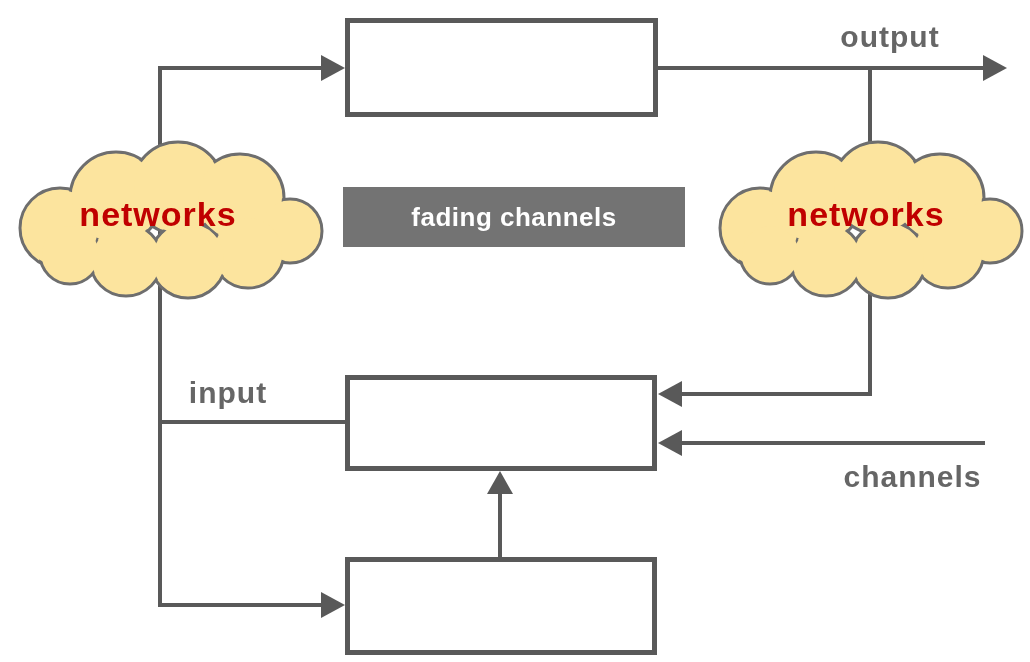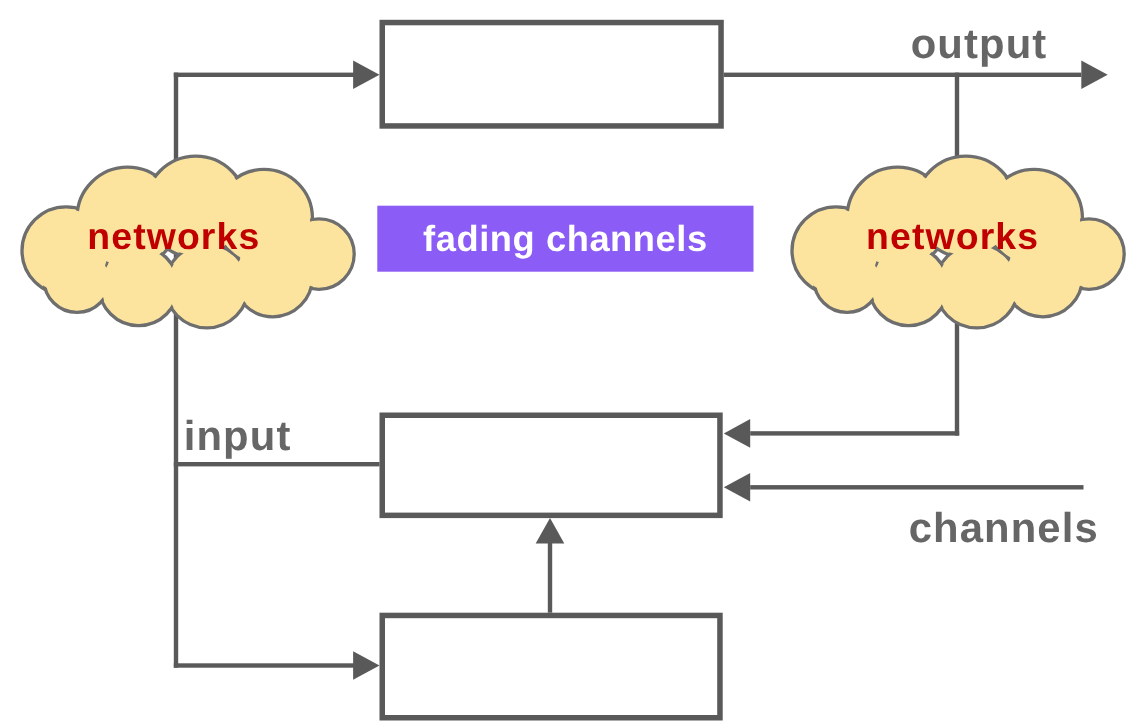--- a/index.html
+++ b/index.html
@@ -9,22 +9,22 @@
   }
   
   .node-box{
     position:absolute;box-sizing:border-box;border:5px solid #595959;background:#ffffff;
   }
   .box-top{left:345px;top:18px;width:313px;height:99px;}
   .box-middle{left:345px;top:375px;width:312px;height:96px;}
   .box-bottom{left:345px;top:557px;width:312px;height:98px;}
   
   .banner{
-    position:absolute;left:343px;top:187px;width:342px;height:60px;background:#8b5cf6;
-    color:#ffffff;font-weight:bold;font-size:33px;line-height:60px;text-align:center;
+    position:absolute;left:343px;top:187px;width:342px;height:60px;background:#737373;
+    color:#ffffff;font-weight:bold;font-size:26px;line-height:60px;text-align:center;
     letter-spacing:0.5px;
   }
   
   .line{position:absolute;background:#595959;}
   .v-left{left:158px;top:66px;width:4px;height:541px;z-index:1;}
   .h-into-top{left:158px;top:66px;width:164px;height:4px;z-index:1;}
   .h-output{left:658px;top:66px;width:325px;height:4px;z-index:1;}
   .v-right{left:868px;top:66px;width:4px;height:330px;z-index:1;}
   .h-into-mid{left:682px;top:392px;width:190px;height:4px;z-index:1;}
   .h-reference{left:682px;top:441px;width:303px;height:4px;z-index:1;}
@@ -37,25 +37,25 @@
   .arr-left{border-top:13px solid transparent;border-bottom:13px solid transparent;border-right:24px solid #595959;}
   .arr-up{border-left:13px solid transparent;border-right:13px solid transparent;border-bottom:23px solid #595959;}
   .a-into-top{left:321px;top:55px;}
   .a-output{left:983px;top:55px;}
   .a-into-mid{left:658px;top:381px;}
   .a-reference{left:658px;top:430px;}
   .a-into-bottom{left:321px;top:592px;}
   .a-up{left:487px;top:471px;}
   
   .flow-label{
-    position:absolute;color:#666666;font-weight:bold;font-size:38px;letter-spacing:1px;
+    position:absolute;color:#666666;font-weight:bold;font-size:30px;letter-spacing:1px;
     text-align:center;z-index:1;
   }
   .lbl-output{left:800px;top:20px;width:180px;}
-  .lbl-input{left:146px;top:376px;width:140px;}
+  .lbl-input{left:158px;top:376px;width:140px;}
   .lbl-reference{left:820px;top:460px;width:185px;}
   
   .cloud{position:absolute;width:316px;height:166px;z-index:2;}
   .cloud-left{left:8px;top:136px;}
   .cloud-right{left:708px;top:136px;}
   .cloud text{
     font-family:"Liberation Sans",sans-serif;font-weight:bold;font-size:34px;
     fill:#C00000;letter-spacing:1px;
   }
 </style>

